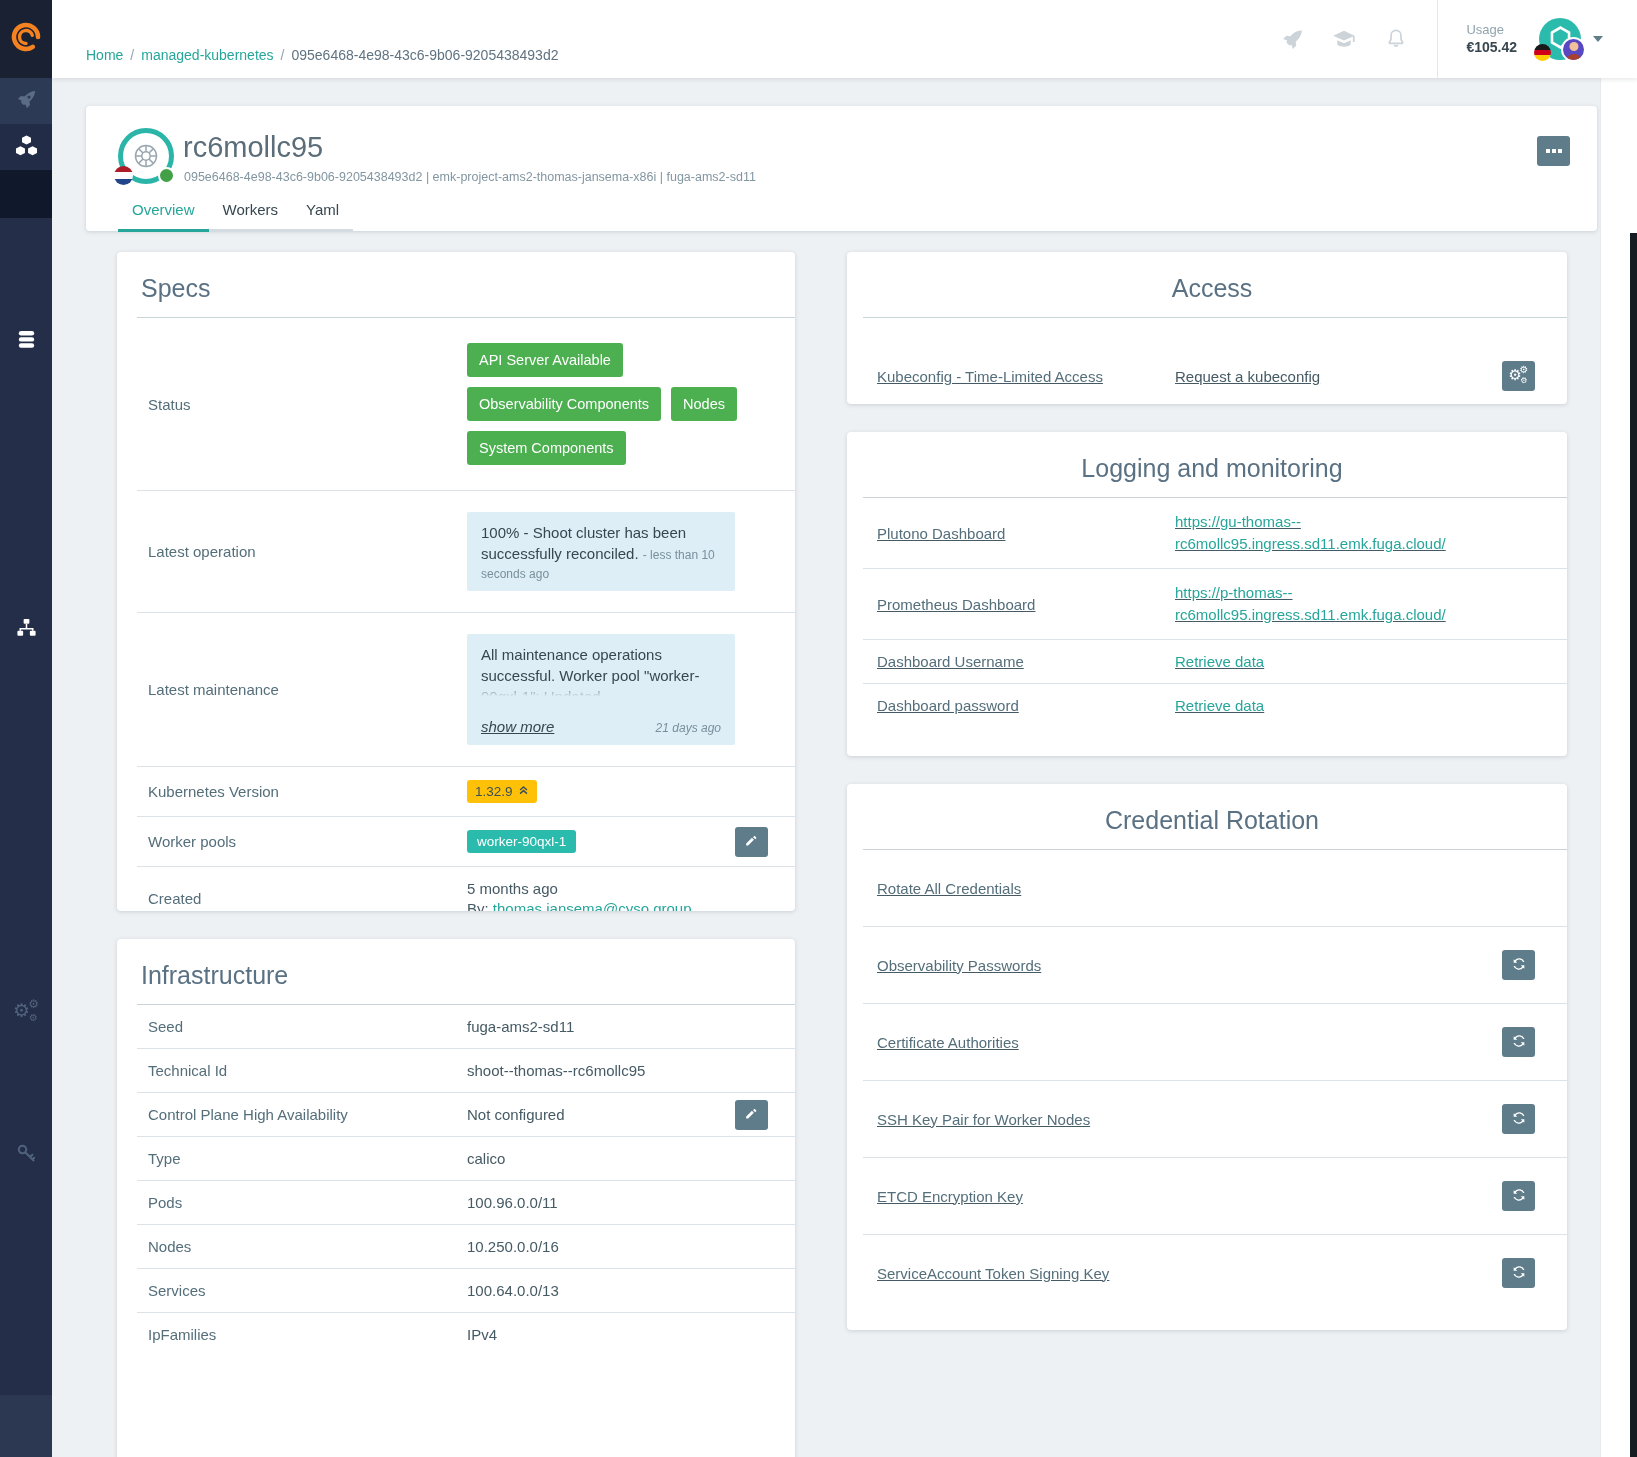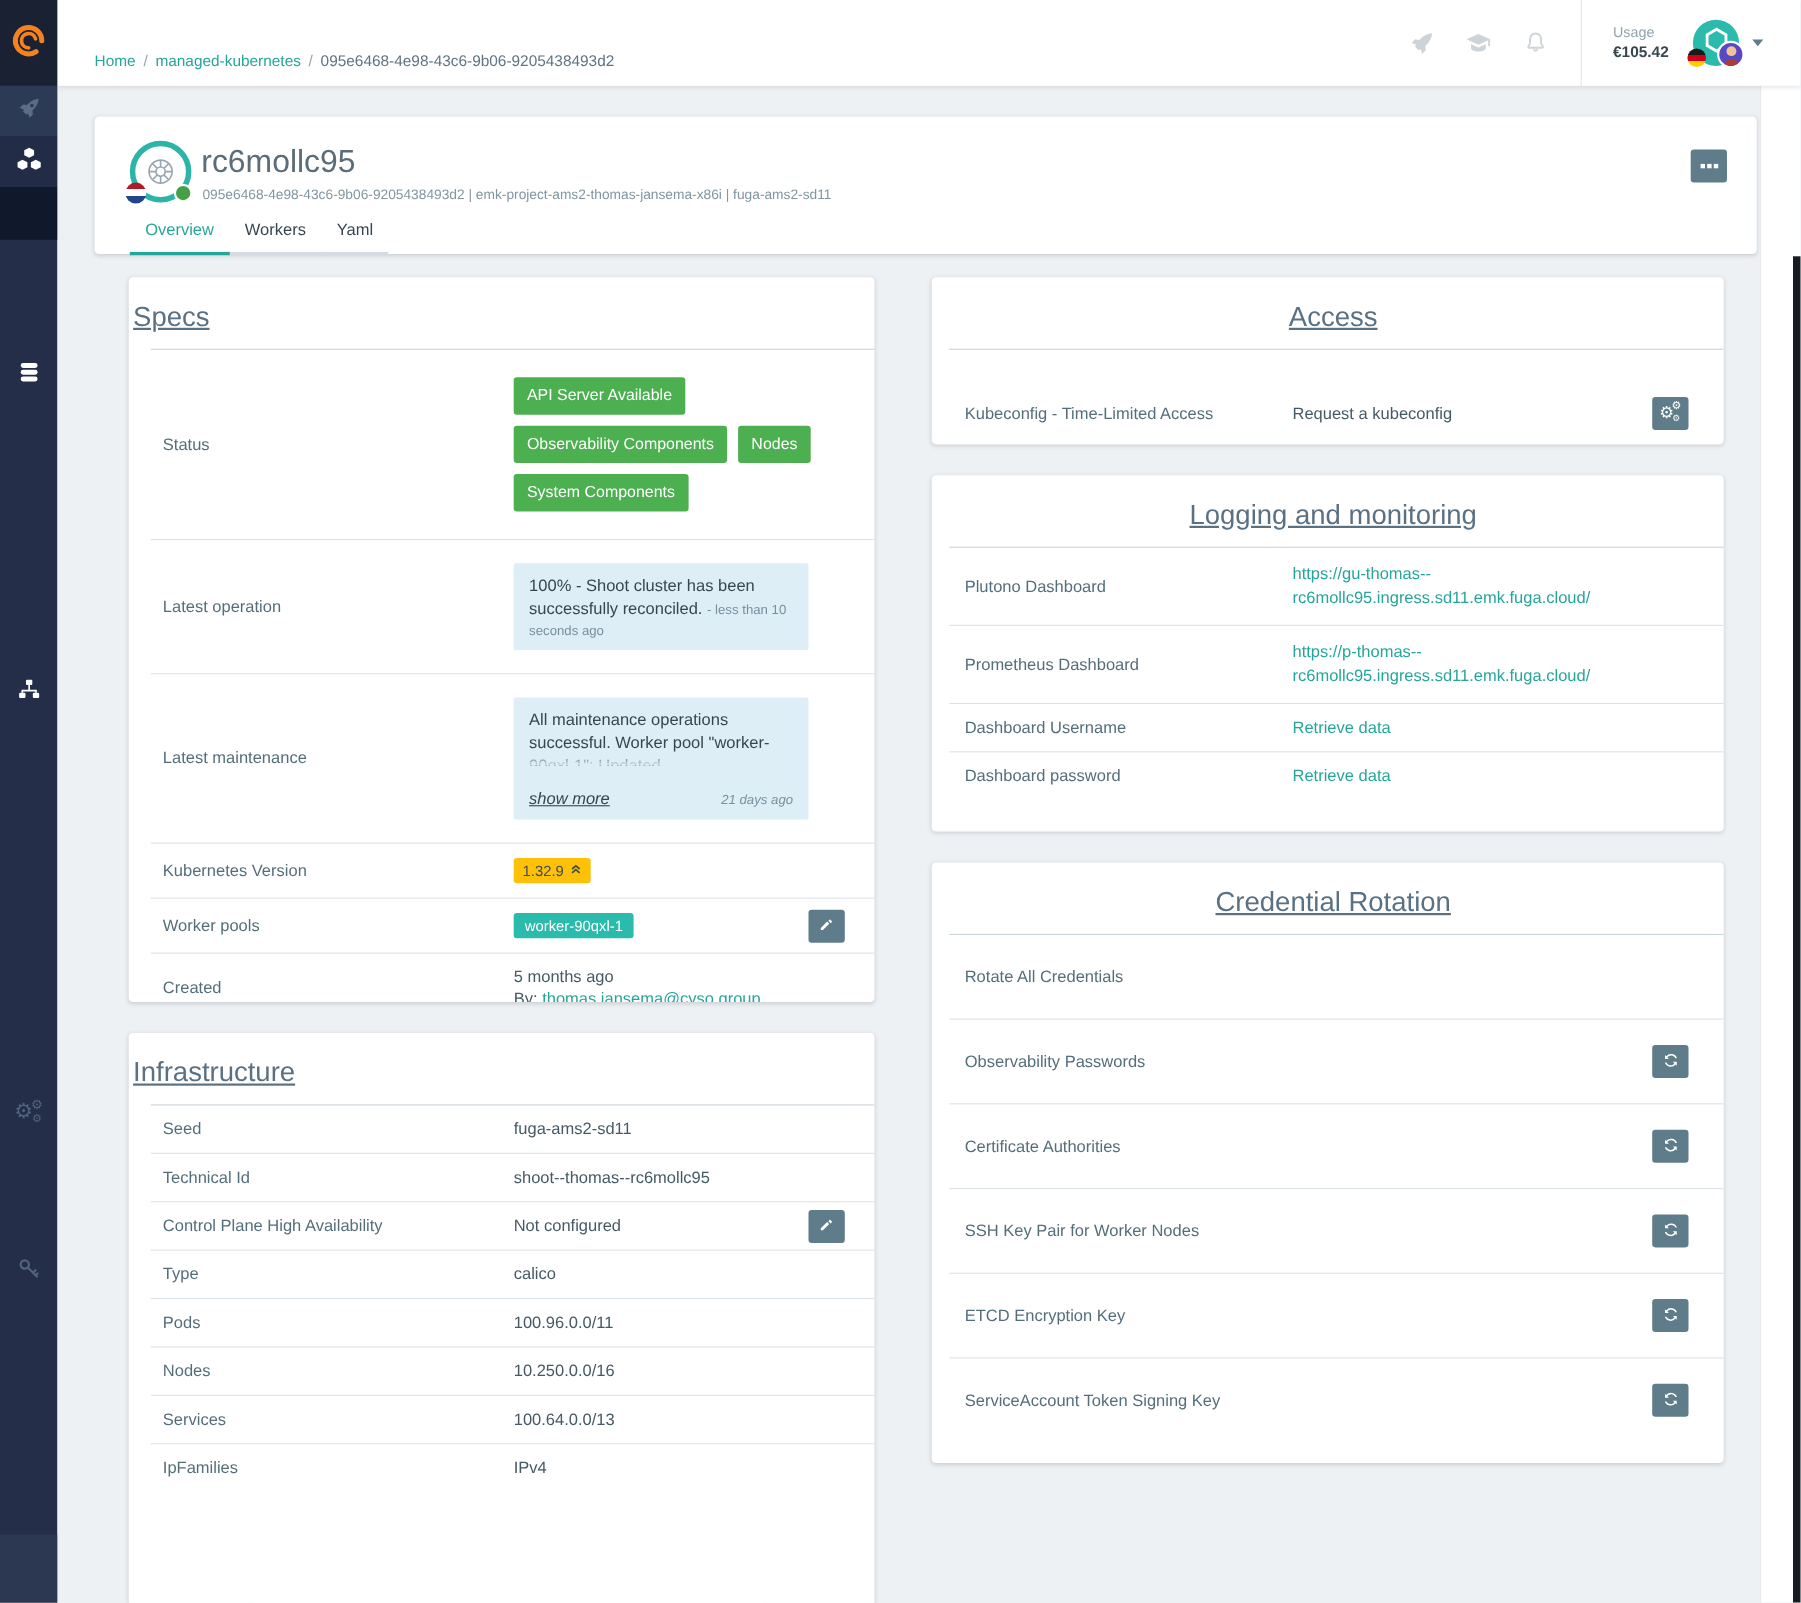--- a/index.html
+++ b/index.html
@@ -40,26 +40,26 @@
     background:linear-gradient(#1a1a1a 33%,#d0021b 33%,#d0021b 66%,#ffce00 66%);}
   .mini-person{position:absolute;right:-5px;bottom:-2px;width:21px;height:21px;border-radius:50%;background:#5848c2;border:2px solid #fff;overflow:hidden;}
   .mini-person .head{position:absolute;left:50%;top:3px;transform:translateX(-50%);width:9px;height:9px;border-radius:50%;background:#f2c19a;}
   .mini-person .body{position:absolute;left:50%;bottom:-2px;transform:translateX(-50%);width:15px;height:8px;border-radius:7px 7px 0 0;background:#a93f2e;}
   #caret-down{width:0;height:0;border-left:5px solid transparent;border-right:5px solid transparent;border-top:6px solid #607d8b;margin-left:12px;cursor:pointer;}
   
   #scroll-track{position:absolute;right:0;top:78px;bottom:0;width:36px;background:#fff;border-left:1px solid #e6eaed;z-index:15;}
   #scroll-thumb{position:absolute;right:0;top:233px;bottom:0;width:7px;background:#171b22;z-index:16;cursor:pointer;}
   
   .card{position:absolute;background:#fff;border-radius:4px;box-shadow:0 1px 4px rgba(45,60,70,.18);overflow:hidden;}
-  .card-title{font-size:25px;color:#5a7183;font-weight:400;padding:22px 20px 14px 4px;text-decoration:underline;}
+  .card-title{font-size:25px;color:#5a7183;font-weight:400;padding:22px 20px 14px 24px;}
   .rcard .card-title{padding-left:30px;text-align:center;}
   .title-divider{height:1px;background:#c9d3da;margin-left:20px;}
   .rcard .title-divider{margin-left:16px;}
   .rows{margin-left:20px;}
-  .rcard .rows{margin-left:16px;}
+  .rcard .rows{margin-left:16px;text-decoration:underline;}
   .row{display:flex;align-items:center;position:relative;padding:13px 0;}
   .row + .row{border-top:1px solid #dce3e8;}
   .row .label{flex:0 0 330px;padding-left:11px;box-sizing:border-box;font-size:15px;color:#546e7a;}
   .rcard .row .label{flex:0 0 312px;padding-left:14px;}
   .row .value{flex:1;font-size:15px;color:#455a64;}
   
   #hcard{left:86px;top:106px;width:1511px;height:125px;overflow:visible;}
   #k8s-logo{position:absolute;left:32px;top:22px;width:56px;height:56px;}
   #k8s-ring{width:46px;height:46px;border:5px solid #2ab5a8;border-radius:50%;background:#fff;display:flex;align-items:center;justify-content:center;}
   #nl-flag{position:absolute;left:-4px;bottom:-1px;width:19px;height:19px;border-radius:50%;

